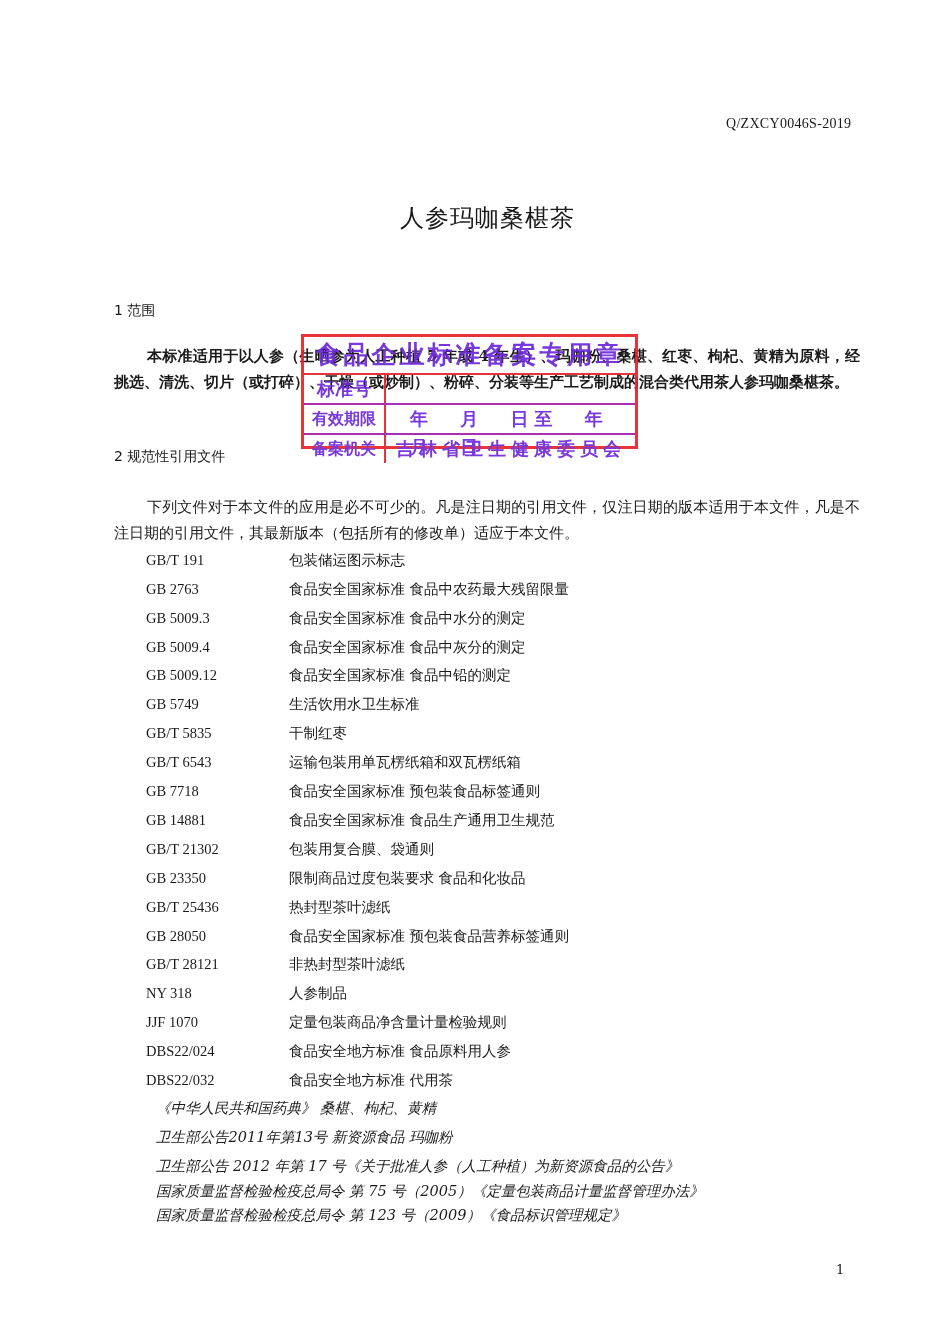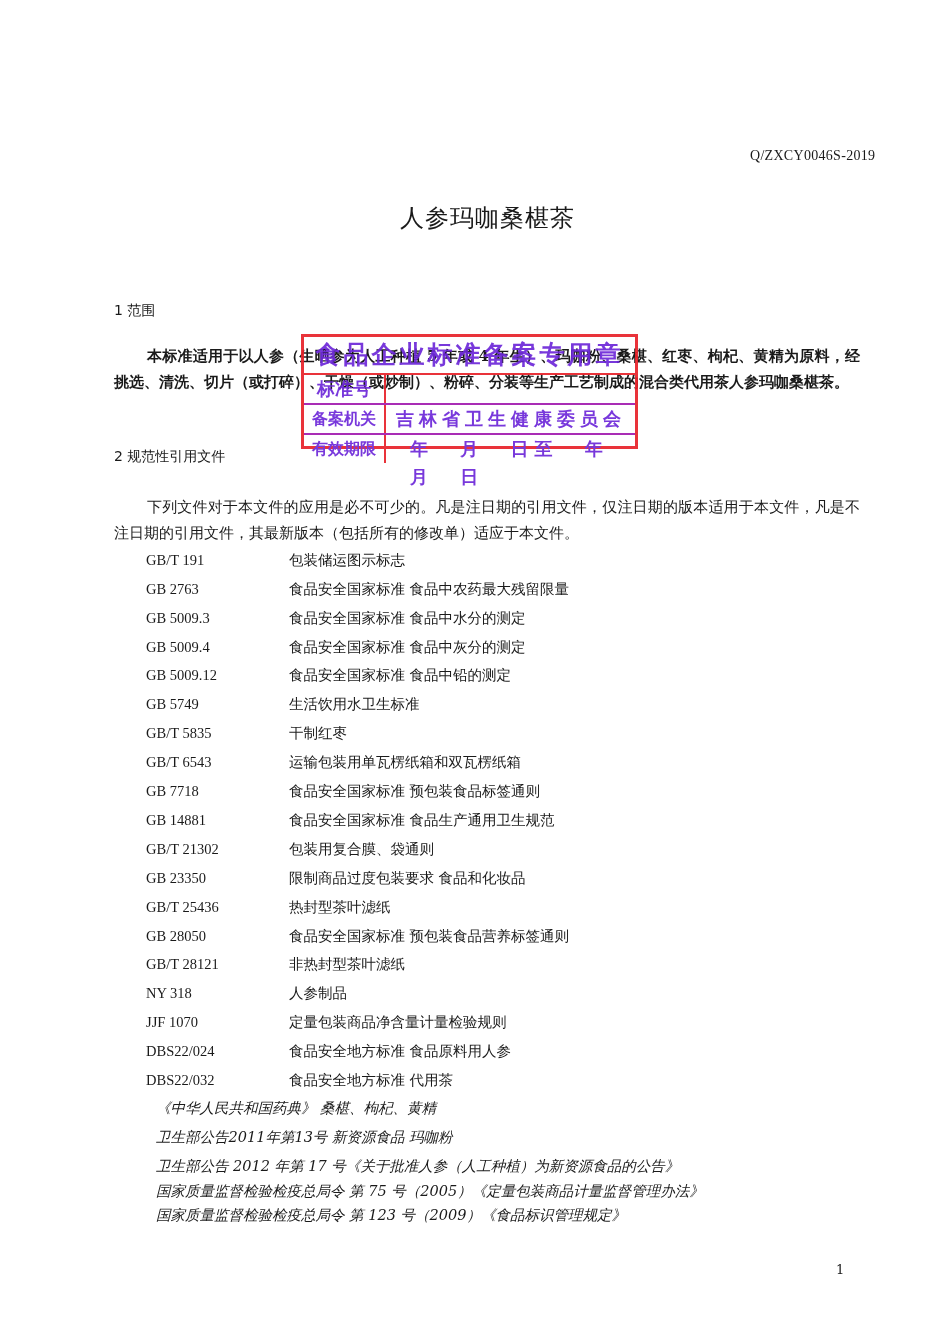--- a/index.html
+++ b/index.html
@@ -1,19 +1,19 @@
 <!DOCTYPE html>
 <html><head>
 <meta charset="utf-8">
 <style>
   html, body { margin: 0; padding: 0; background: #ffffff; }
   body { width: 950px; height: 1344px; position: relative; overflow: hidden;
          font-family: "DejaVu Serif", "Liberation Serif", serif; color: #1a1a1a; }
   .abs { position: absolute; white-space: nowrap; }
-  .doc-code { top: 116px; left: 750px; font-size: 14px; font-family: "Liberation Serif", serif; letter-spacing: 0.3px; margin-top: 32px; }
+  .doc-code { top: 116px; left: 726px; font-size: 14px; font-family: "Liberation Serif", serif; letter-spacing: 0.3px; }
   .title { top: 202px; left: 0; width: 975px; text-align: center; font-size: 24px;
            font-family: "DejaVu Sans", sans-serif; letter-spacing: 1px; }
   .section-heading { font-size: 14px; font-family: "DejaVu Sans", sans-serif; }
   .para { left: 114px; width: 746px; font-size: 15px; line-height: 26px; white-space: normal;
           text-indent: 33px; text-align: justify; }
   .ref-row { left: 146px; font-size: 14.5px; height: 29px; }
   .ref-code { display: inline-block; width: 143px; font-family: "Liberation Serif", serif; }
   .ref-name { display: inline-block; }
   .extra-row { left: 156px; font-size: 14.5px; font-style: italic; }
   .page-num { top: 1262px; left: 836px; font-size: 13px; }
@@ -75,22 +75,22 @@
   <div class="abs extra-row" style="top:1206px;">国家质量监督检验检疫总局令 第 123 号（2009）《食品标识管理规定》</div>
 </div>
 
 <div class="stamp">
   <div class="stamp-title">食品企业标准备案专用章</div>
   <div class="stamp-row">
     <div class="stamp-label">标准号</div>
     <div class="stamp-value"></div>
   </div>
   <div class="stamp-row">
+    <div class="stamp-label" style="font-size:16px;">有效期限</div>
+    <div class="stamp-value" style="padding-left:24px;">年 月 日至 年 月 日</div>
+  </div>
+  <div class="stamp-row">
     <div class="stamp-label" style="font-size:16px;">备案机关</div>
     <div class="stamp-value" style="letter-spacing:5px; word-spacing:0;">吉林省卫生健康委员会</div>
-  </div>
-  <div class="stamp-row">
-    <div class="stamp-label" style="font-size:16px;">有效期限</div>
-    <div class="stamp-value" style="padding-left:24px;">年 月 日至 年 月 日</div>
   </div>
 </div>
 
 <div class="abs page-num">1</div>
 
 </body></html>

